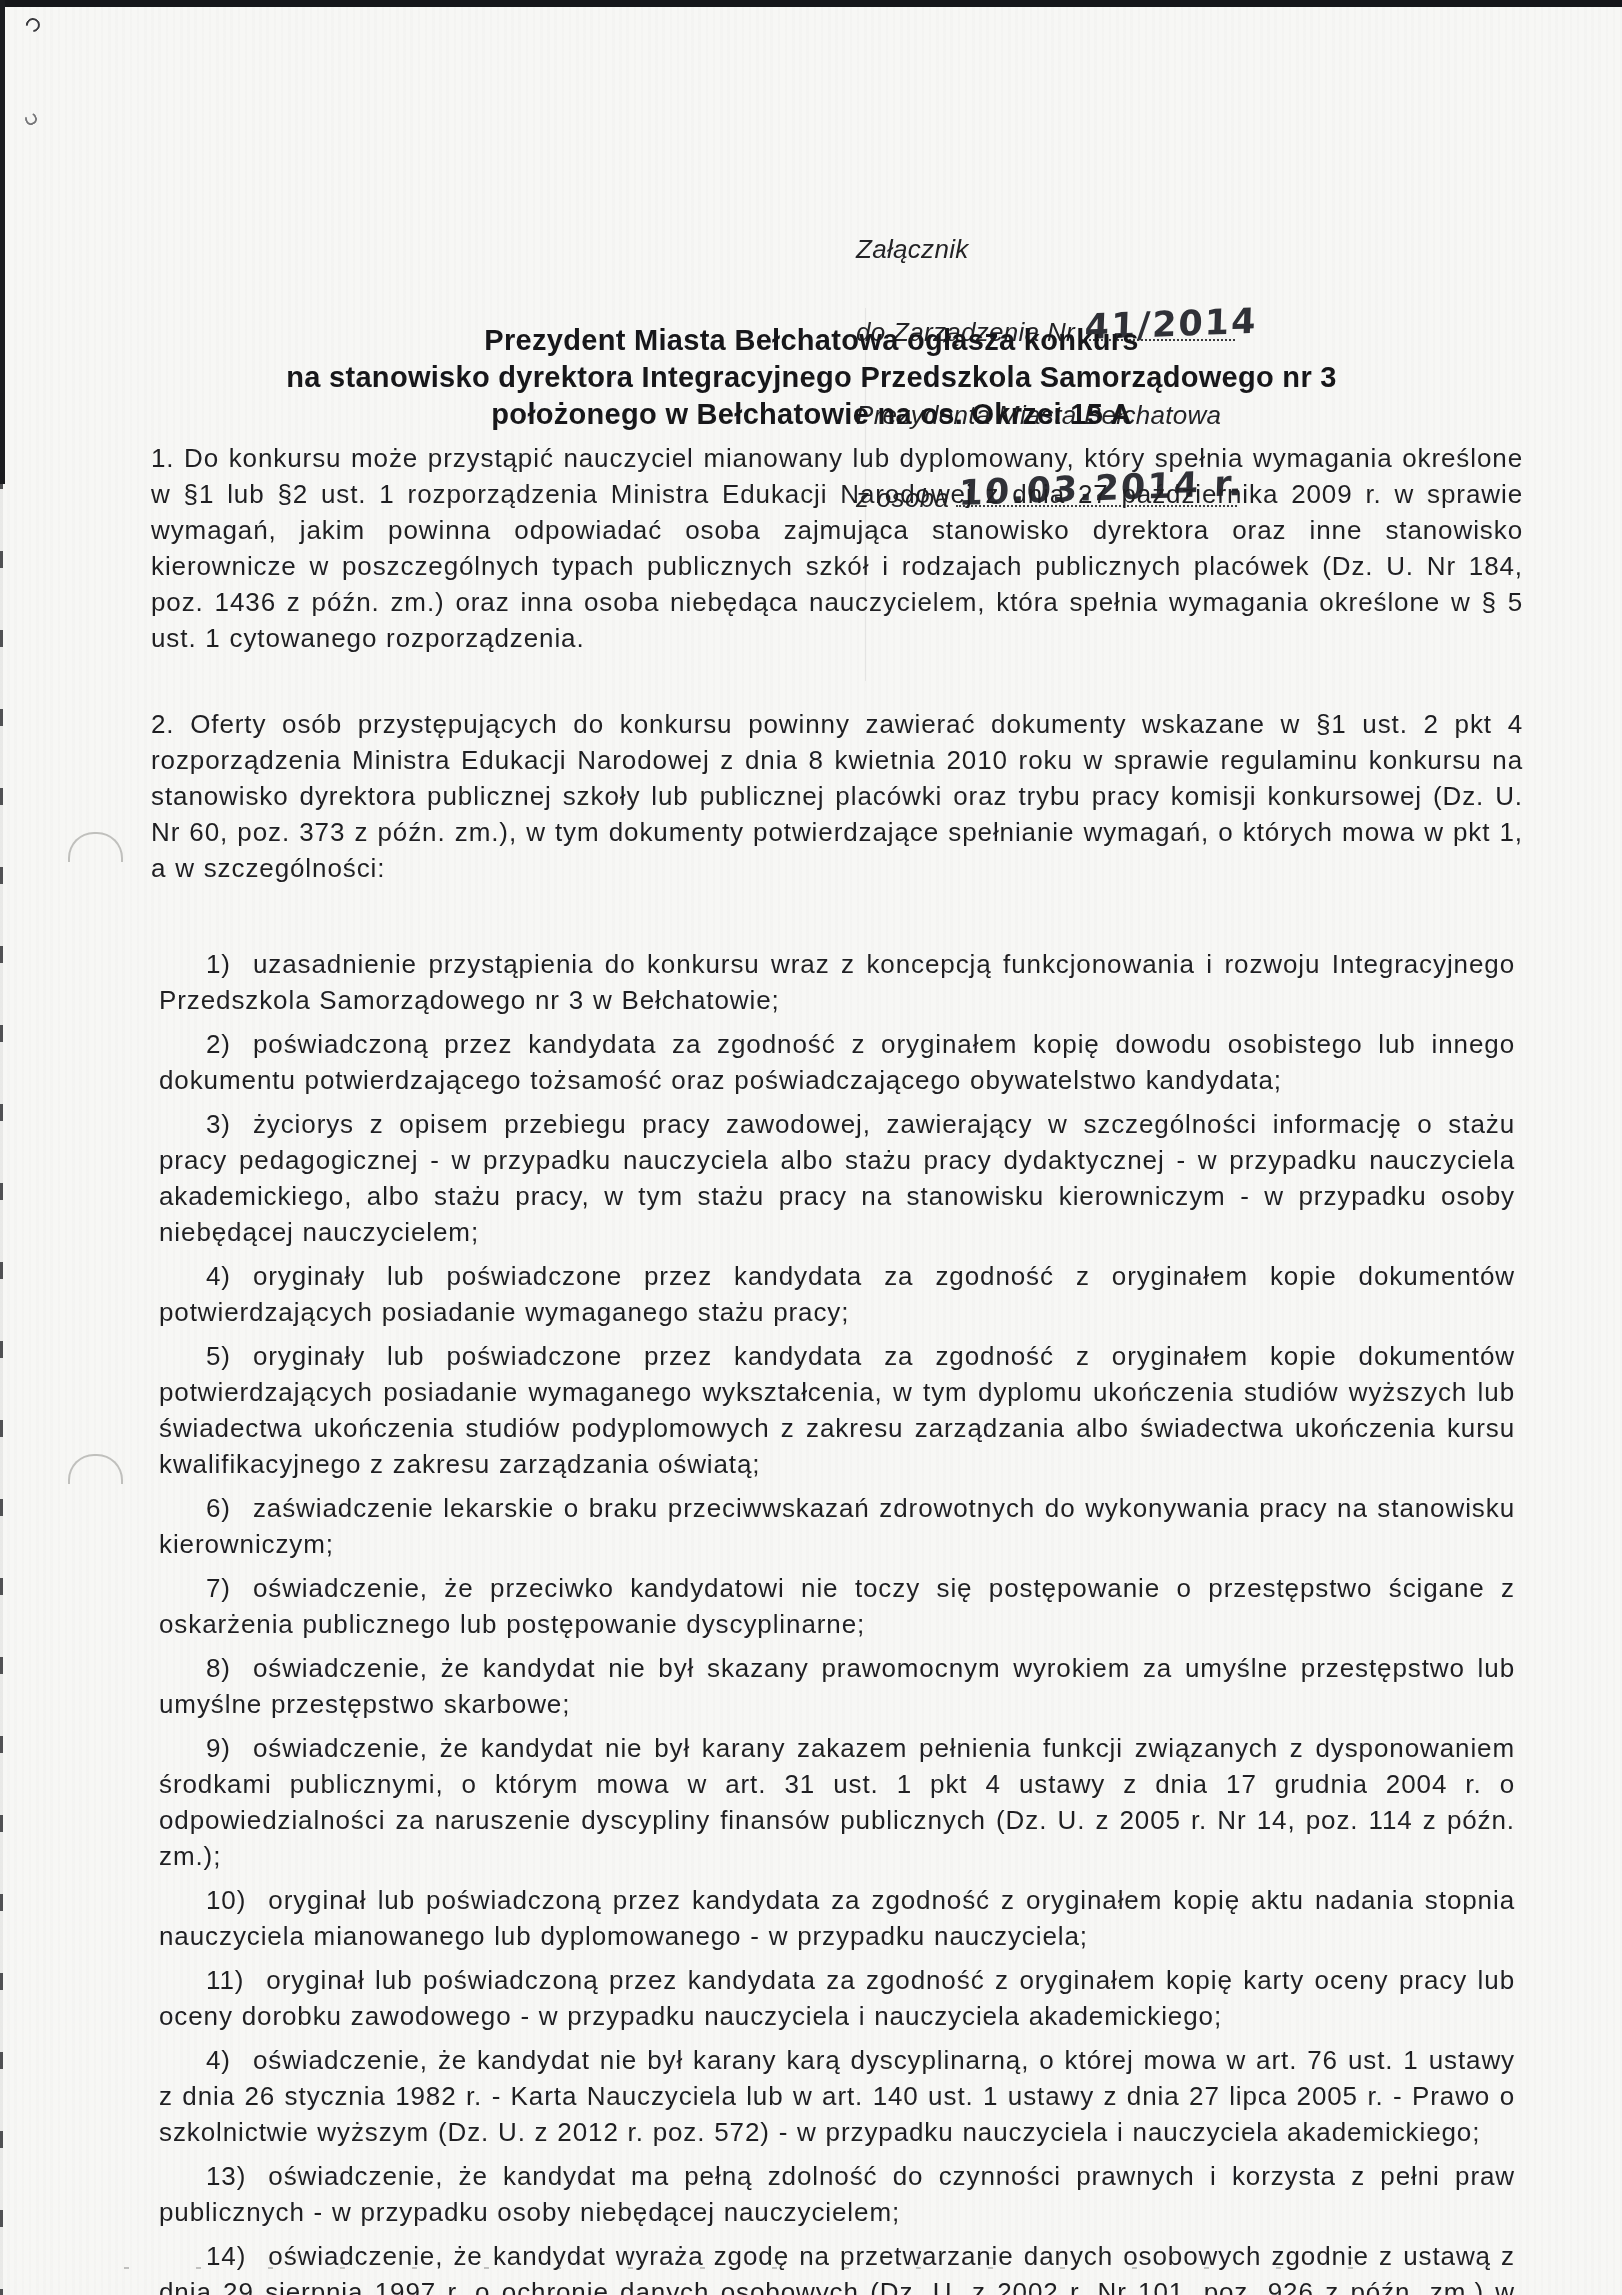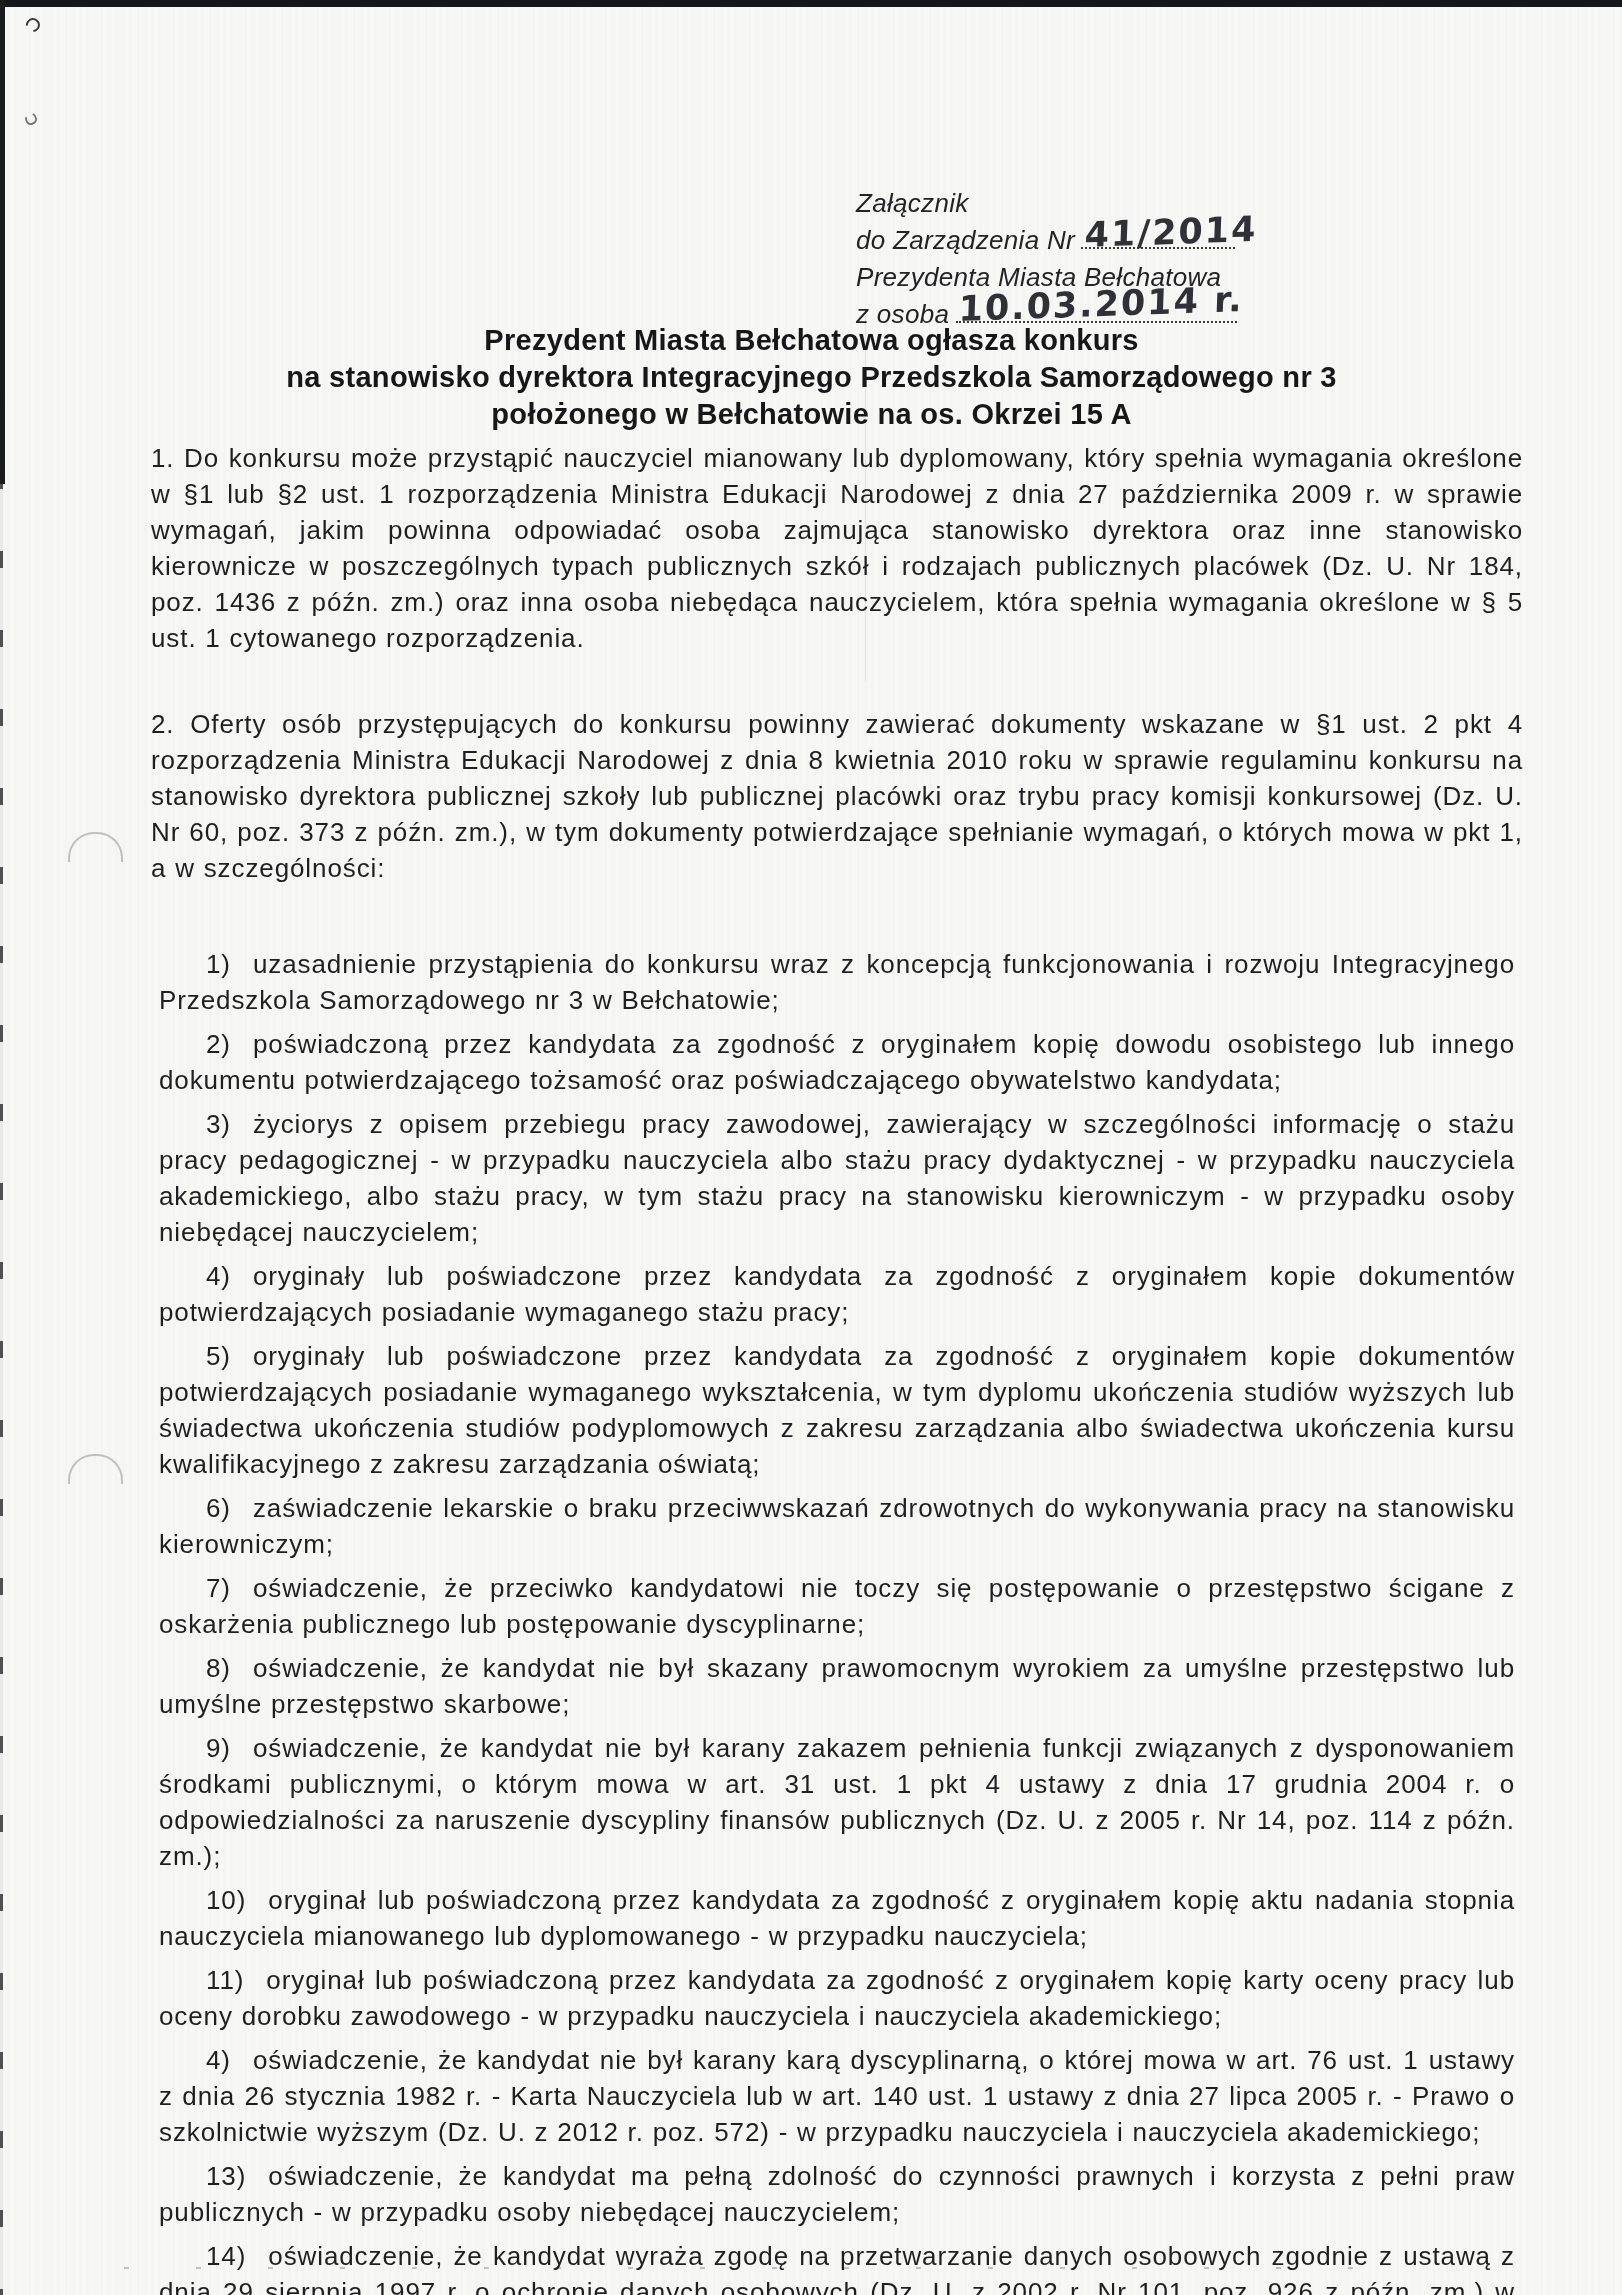--- a/index.html
+++ b/index.html
@@ -59,21 +59,21 @@
     background: repeating-linear-gradient(90deg,
       rgba(90,90,88,0.35) 0 4.6px, rgba(0,0,0,0) 4.6px 72px);
   }
 
   
   .note {
     position: absolute; left: 856px; top: 185px;
     font-size: 26px; line-height: 37px; font-style: italic;
     color: #232326; letter-spacing: 0.3px;
   }
-  .note-line { white-space: nowrap; }
+  .note-line { white-space: nowrap; margin-top: 46px; }
   .dotted {
     display: inline-block; position: relative;
     border-bottom: 2.6px dotted #3a3a3c;
     height: 0.85em; margin-left: 6.5px; vertical-align: baseline;
   }
   .dotted.nr-field   { width: 154px; }
   .dotted.date-field { width: 281px; }
   .handwrite {
     position: absolute; left: 2.6px; bottom: -6.5px;
     font-family: "DejaVu Sans", sans-serif; font-style: normal;

